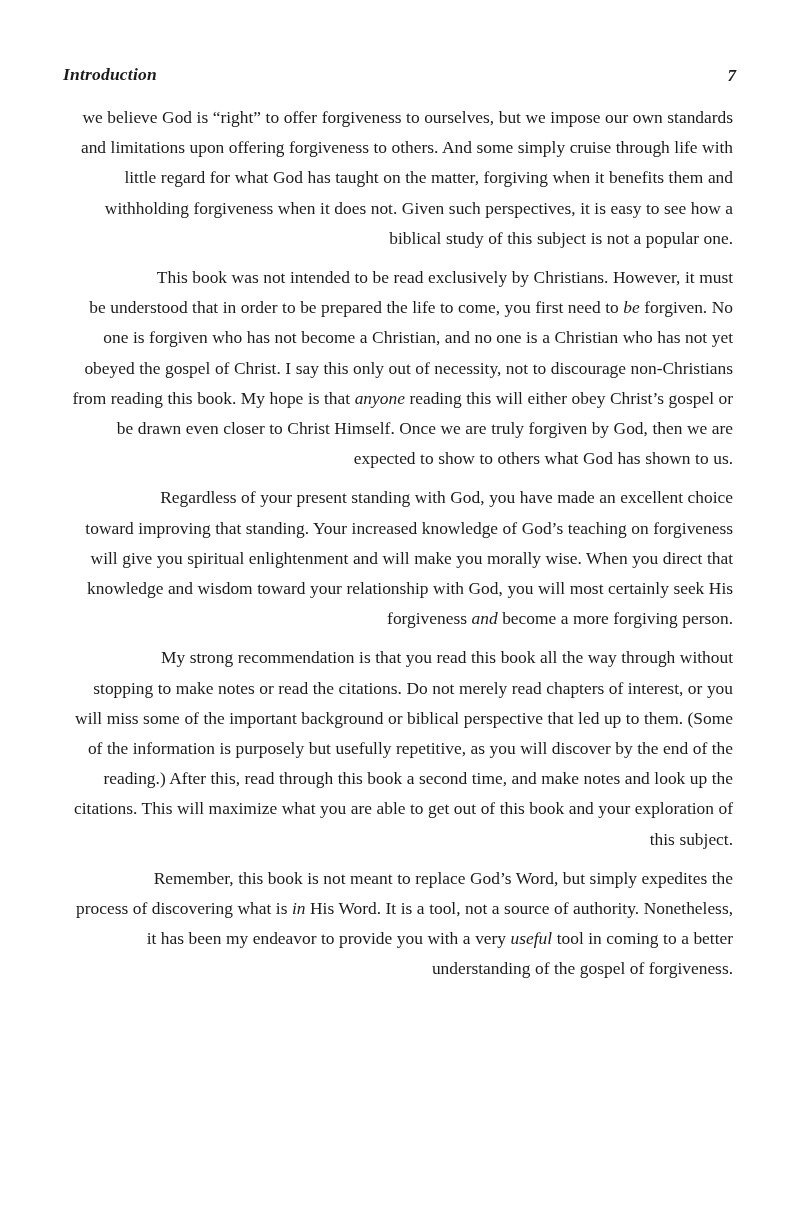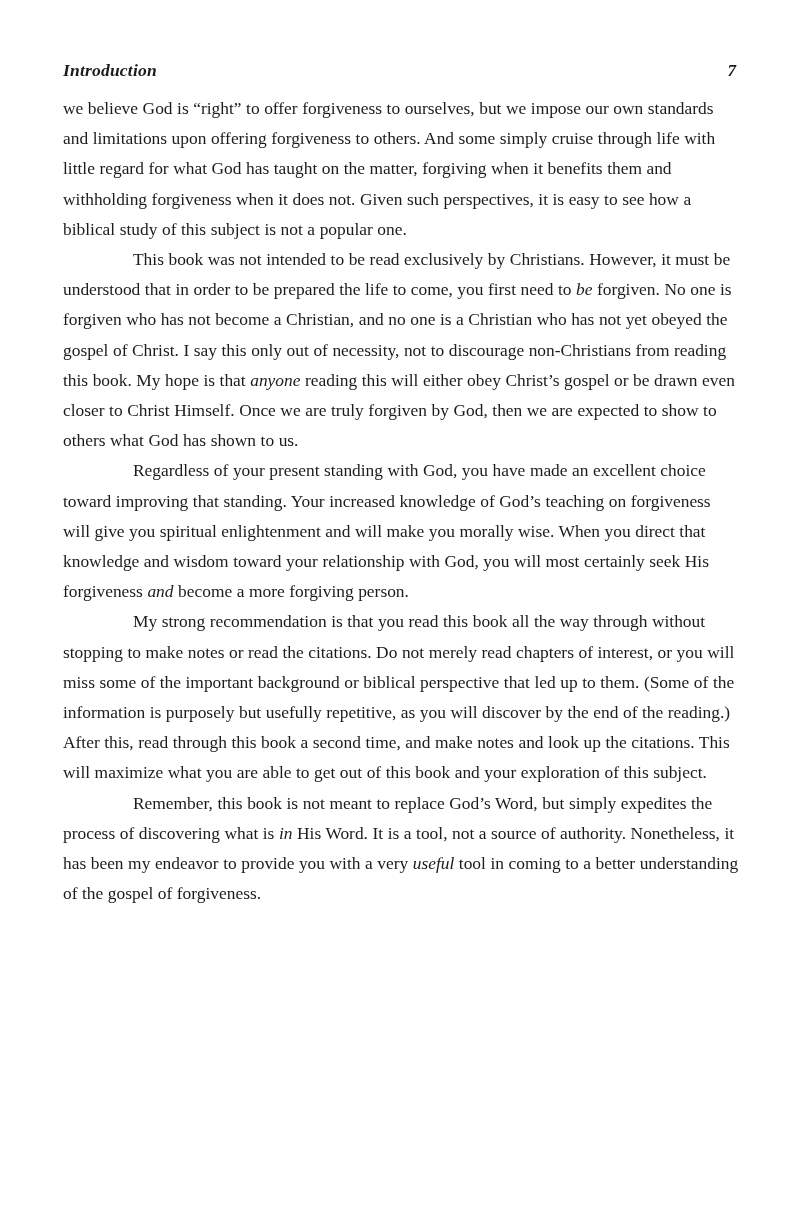--- a/index.html
+++ b/index.html
@@ -18,21 +18,21 @@
     color: #1b1b1b;
     box-sizing: border-box;
   }
   .running-head {
     position: absolute;
     left: 63px;
     right: 64px;
     top: 62px;
     height: 26px;
     display: flex;
-    align-items: flex-start;
+    align-items: center;
     justify-content: space-between;
   }
   .running-head-title {
     font-size: 17.5px;
     font-weight: bold;
     font-style: italic;
     letter-spacing: 0.2px;
     line-height: 1;
   }
   .running-head-folio {
@@ -41,24 +41,24 @@
     font-style: italic;
     line-height: 1;
   }
   .body-column {
     position: absolute;
     left: 63px;
     top: 93px;
     width: 679px;
   }
   p.para {
-    margin: 0;
+    margin: 9px;
     font-size: 17.4px;
     line-height: 30.2px;
-    text-align: left;
+    text-align: right;
     text-indent: 0;
     word-spacing: 0.2px;
     -webkit-font-smoothing: none;
   }
   p.para.indent {
     text-indent: 70px;
   }
   em {
   }
 </style>

